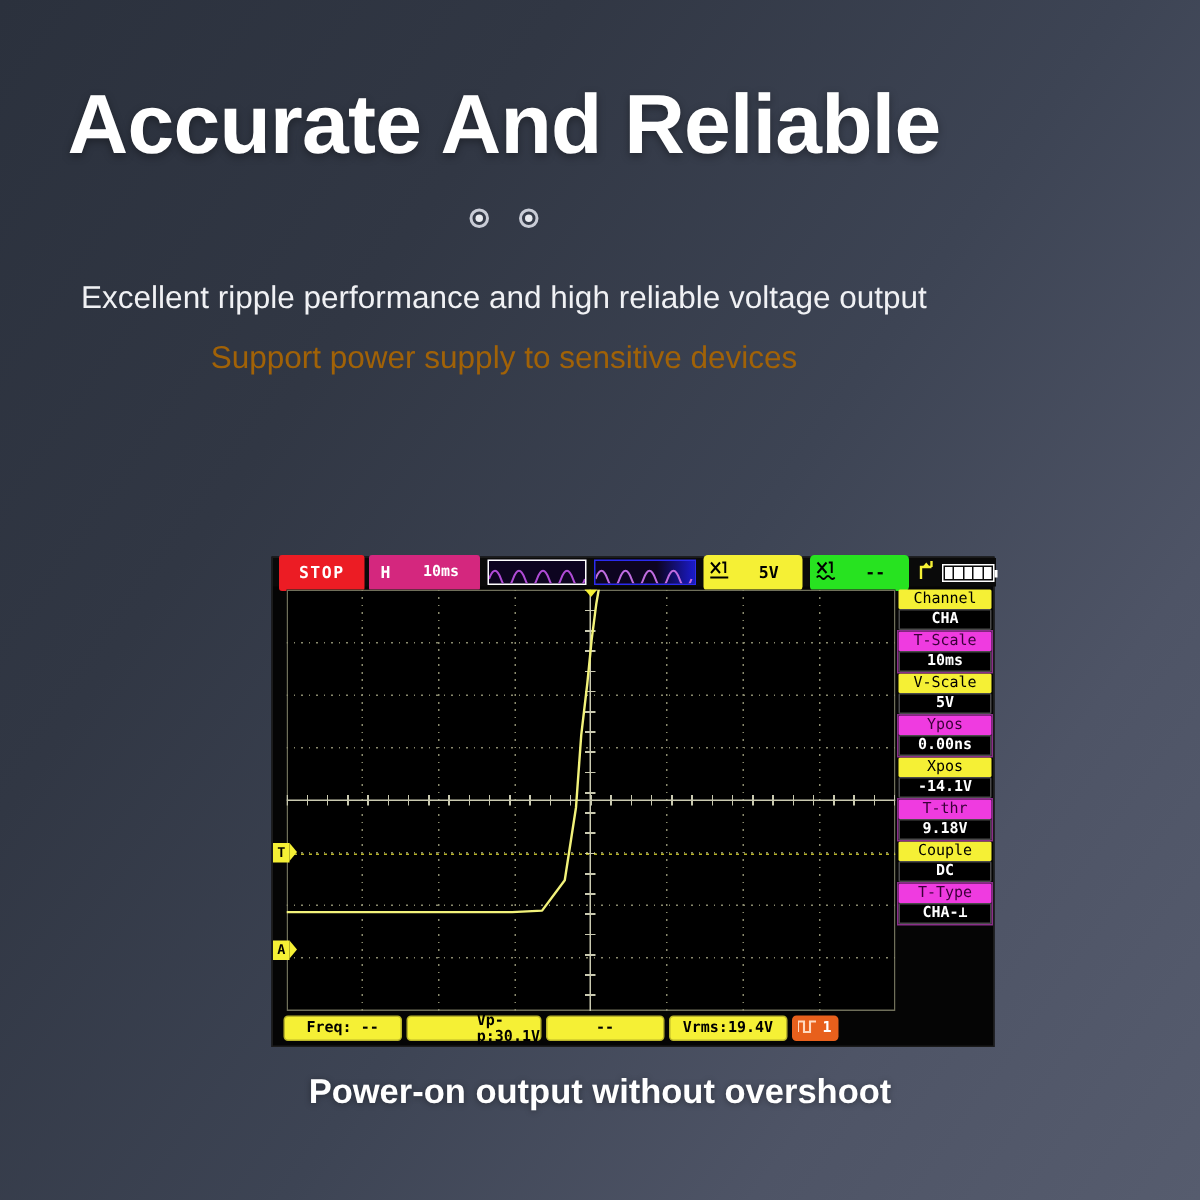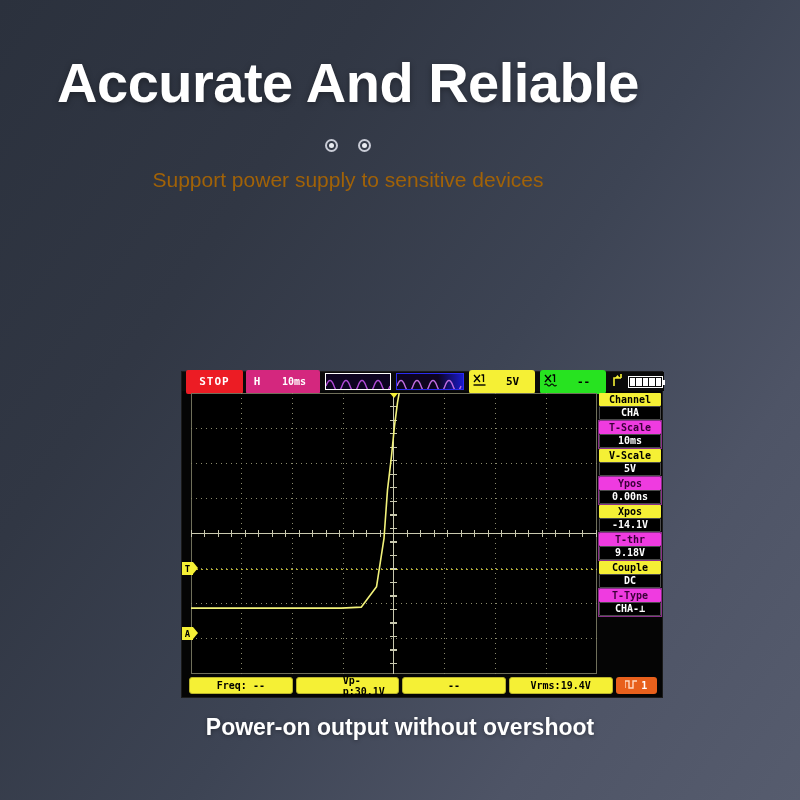--- a/index.html
+++ b/index.html
@@ -5,21 +5,21 @@
   * { margin:0; padding:0; box-sizing:border-box; }
   html, body { width:800px; height:800px; }
   body {
     font-family: "Liberation Sans", sans-serif;
     background: linear-gradient(125deg, #2b313d 0%, #313744 28%, #3d4454 55%, #4e5466 78%, #565c6e 100%);
     overflow:hidden;
     position:relative;
   }
 
   
-  .hero { position:absolute; left:16px; top:0; width:664px; text-align:center; }
+  .hero { position:absolute; left:4px; top:0; width:664px; text-align:center; }
   .hero-title {
     font-size:56px; font-weight:bold; color:#ffffff; letter-spacing:-0.5px;
     margin-top:54px; line-height:1.05;
     text-shadow:0 2px 6px rgba(0,0,0,.35);
   }
   .dots { margin-top:26px; display:flex; justify-content:center; gap:20px; }
   .dot {
     width:13px; height:13px; border-radius:50%;
     border:2px solid #c9ccd6; background:transparent;
     display:flex; align-items:center; justify-content:center;
@@ -84,46 +84,47 @@
          font-family:"DejaVu Sans Mono", monospace; }
   .cur::after { content:""; position:absolute; right:-5px; top:0;
          border-top:6.5px solid transparent; border-bottom:6.5px solid transparent; border-left:5px solid #f5f035; }
   .cur-dash { position:absolute; left:9px; height:1px; width:406px;
          background:repeating-linear-gradient(to right,#f5f035 0 2px,transparent 2px 5px); opacity:.75; }
 
   
   .panel { position:absolute; right:1px; top:21px; width:62px; }
   .prow { margin-bottom:1px; }
   .plabel { height:13px; display:flex; align-items:center; justify-content:center;
-            font-size:10px; font-weight:bold; line-height:1; border-radius:1px; }
+            font-size:10px; font-weight:normal; line-height:1; border-radius:1px; }
   .pvalue { height:14px; display:flex; align-items:center; justify-content:center;
             font-size:10px; font-weight:bold; line-height:1; background:#000000; color:#ffffff;
             border:1px solid #4a4a4a; border-radius:1px; }
   .lbl-yellow { background:#f5f035; color:#000000; }
   .lbl-magenta{ background:#ef3be0; color:#3a0038; }
   .prow.pm { outline:1px solid #8a2f8a; }
 
   
-  .botbar { position:absolute; left:7px; bottom:3px; width:468px; height:17px; display:flex; gap:3px; align-items:center; }
+  .botbar { position:absolute; left:7px; bottom:3px; width:370px; height:17px; display:flex; gap:3px; align-items:center; }
   .meas { height:17px; background:#f5f035; color:#000000; border-radius:3px; border:1px solid #b9b42a;
           display:flex; align-items:center; justify-content:center; font-size:10px; font-weight:bold;
           font-family:"DejaVu Sans Mono", monospace; }
   .m1 { width:105px; } .m2 { width:104px;padding-left:46px; } .m3 { width:105px; } .m4 { width:105px;text-align:right; }
   .mbtn { width:42px; height:17px; background:#e8601c; color:#ffffff; border-radius:3px;
           display:flex; align-items:center; justify-content:center; gap:4px; font-size:10px; font-weight:bold; }
 </style>
 </head>
 <body>
 
 <div class="hero">
   <div class="hero-title">Accurate And Reliable</div>
   <div class="dots">
     <span class="dot"></span>
     <span class="dot"></span>
   </div>
+  <div class="sub1">Excellent ripple performance and high reliable voltage output</div>
   <div class="sub2">Support power supply to sensitive devices</div>
 </div>
 
 <div class="scope">
 
   <div class="topbar">
     <div class="chip chip-stop">STOP</div>
     <div class="chip chip-h">H</div>
     <div class="chip chip-tb">10ms</div>
 

